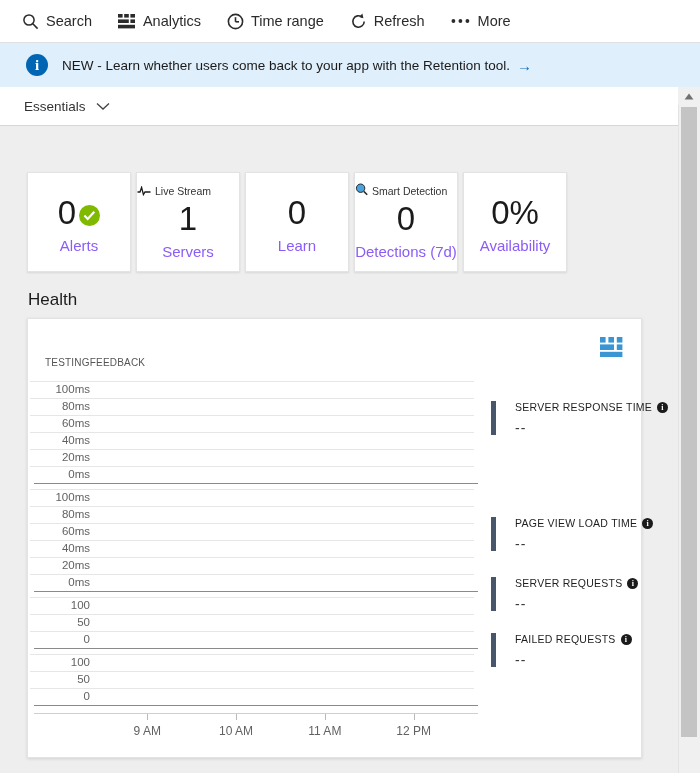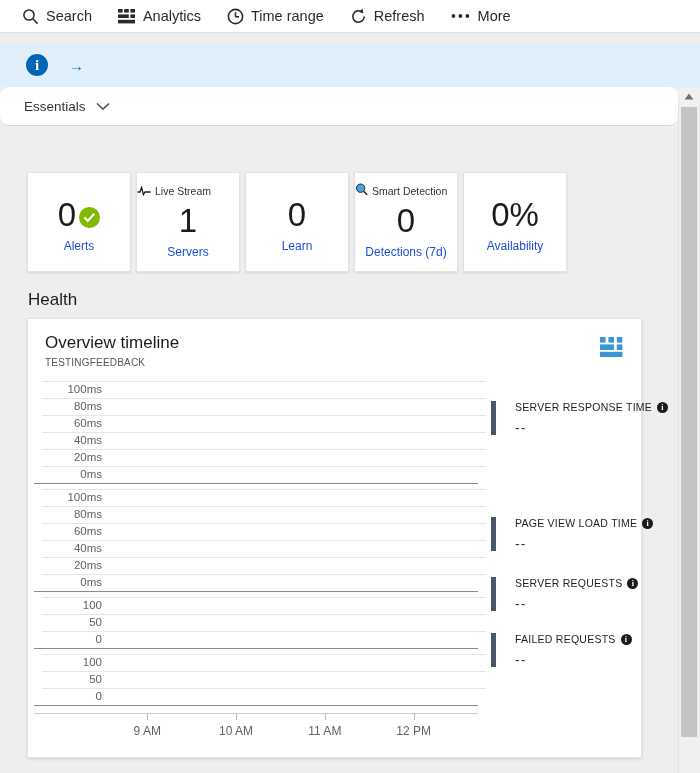--- a/index.html
+++ b/index.html
@@ -7,21 +7,21 @@
     margin: 0; padding: 0;
     width: 700px; height: 773px;
     background: #ffffff;
     font-family: "Liberation Sans", sans-serif;
     overflow: hidden;
   }
   #page { position: relative; width: 700px; height: 773px; background: #eeeeee; }
 
   
   .cmdbar {
-    position: absolute; left: 0; top: 0; width: 700px; height: 33px;
+    position: absolute; left: 0; top: 0; width: 700px; height: 43px;
     background: #ffffff;
     border-bottom: 1px solid #e0e0e0;
     display: flex; align-items: center; padding-left: 22px;
   }
   .cmd {
     display: flex; align-items: center; gap: 7px;
     margin-right: 26px; cursor: pointer; white-space: nowrap;
   }
   .cmd-label { font-size: 14.5px; color: #2b2b2b; }
   .cmd svg { display: block; }
@@ -40,21 +40,21 @@
     display: flex; align-items: center; justify-content: center;
     margin-right: 14px; flex: 0 0 auto;
   }
   .banner-text { font-size: 13.5px; color: #1a1a1a; }
   .banner-arrow { color: #0f6cbd; font-size: 15px; margin-left: 7px; font-weight: bold; }
 
   
   .essentials {
     position: absolute; left: 0; top: 87px; width: 678px; height: 39px;
     background: #ffffff; border-bottom: 1px solid #d6d6d6;
-    display: flex; align-items: center; padding-left: 24px; border-radius: 9px;
+    display: flex; align-items: center; padding-left: 24px;
   }
   .essentials-label { font-size: 13.5px; color: #333; margin-right: 10px; }
   .chev { color: #444; }
 
   
   .scroll-track {
     position: absolute; right: 0; top: 87px; width: 22px; height: 686px;
     background: #f0f0f0; border-left: 1px solid #e3e3e3;
   }
   .scroll-up {
@@ -86,21 +86,21 @@
   .card-top {
     position: absolute; top: 9px; left: 0; width: 100%;
     display: flex; align-items: center; justify-content: flex-start; gap: 4px;
   }
   .card-top-label { font-size: 10.5px; color: #333; }
   .card-value {
     font-size: 33px; font-weight: 300; color: #1b1b1b;
     line-height: 1; display: flex; align-items: center; gap: 2px;
     margin-top: 6px;
   }
-  .card-label { font-size: 12px; color: #1d4ed8; margin-top: 8px; }
+  .card-label { font-size: 15px; color: #8b5cf6; margin-top: 8px; }
   .card.has-top .card-value { margin-top: 18px; }
   .check {
     width: 21px; height: 21px; border-radius: 50%;
     background: #7fba00; display: inline-flex;
     align-items: center; justify-content: center;
     margin-left: 1px; margin-top: 6px;
   }
   .appmap-label { font-size: 14px; color: #1b1b1b; margin-top: 12px; }
 
   
@@ -113,21 +113,21 @@
     width: 615px; height: 440px;
     background: #ffffff; border: 1px solid #e3e3e3;
     box-shadow: 0 1px 3px rgba(0,0,0,.12);
   }
   .chart-title { position: absolute; left: 17px; top: 14px; font-size: 17px; color: #1b1b1b; }
   .chart-sub { position: absolute; left: 17px; top: 38px; font-size: 10px; color: #555; letter-spacing: .2px; }
   .grid-icon { position: absolute; right: 18px; top: 18px; cursor: pointer; }
 
   .chart-area { position: absolute; left: 0; top: 62px; width: 615px; height: 378px; }
 
-  .band { position: absolute; left: 14px; width: 444px; }
+  .band { position: absolute; left: 2px; width: 444px; }
   .gridrow { position: relative; width: 100%; border-top: 1px solid #e6e6e6; }
   .gridrow .ylab {
     position: absolute; left: 0; top: 1px; width: 60px;
     text-align: right; font-size: 11.5px; color: #626262;
   }
   .band-base { position: absolute; left: 6px; width: 444px; border-top: 1.6px solid #8a8a8a; }
 
   .axis-line { position: absolute; left: 6px; width: 444px; border-top: 1px solid #cfcfcf; }
   .tick { position: absolute; width: 1px; height: 6px; background: #b9b9b9; }
   .xlab { position: absolute; font-size: 12px; color: #626262; transform: translateX(-50%); white-space: nowrap; }
@@ -209,20 +209,21 @@
           <circle cx="9.4" cy="3" r="1.9" fill="#2b2b2b"></circle>
           <circle cx="16.4" cy="3" r="1.9" fill="#2b2b2b"></circle>
         </svg>
       </span>
       <span class="cmd-label">More</span>
     </div>
   </div>
 
   <div class="banner">
     <div class="banner-icon">i</div>
+    <span class="banner-text">NEW - Learn whether users come back to your app with the Retention tool.</span>
     <span class="banner-arrow">→</span>
   </div>
 
   <div class="essentials">
     <span class="essentials-label">Essentials</span>
     <span class="chev">
       <svg width="14" height="9" viewBox="0 0 14 9">
         <polyline points="1,1.5 7,7 13,1.5" fill="none" stroke="#444" stroke-width="1.3"></polyline>
       </svg>
     </span>
@@ -287,21 +288,20 @@
       <div class="card">
         <div class="card-value">0%</div>
         <div class="card-label">Availability</div>
       </div>
 
     </div>
 
     <div class="health-title">Health</div>
 
     <div class="health-card">
-      <div class="chart-title">Overview timeline</div>
       <div class="chart-sub">TESTINGFEEDBACK</div>
 
       <div class="grid-icon">
         <svg width="23" height="20" viewBox="0 0 23 20">
           <rect x="0" y="0" width="5.6" height="5.6" fill="#3a96d2"></rect>
           <rect x="8.4" y="0" width="5.6" height="5.6" fill="#3a96d2"></rect>
           <rect x="16.8" y="0" width="5.6" height="5.6" fill="#3a96d2"></rect>
           <rect x="0" y="7.4" width="14" height="5.6" fill="#3a96d2"></rect>
           <rect x="16.8" y="7.4" width="5.6" height="5.6" fill="#3a96d2"></rect>
           <rect x="0" y="14.8" width="22.4" height="5.2" fill="#3a96d2"></rect>

